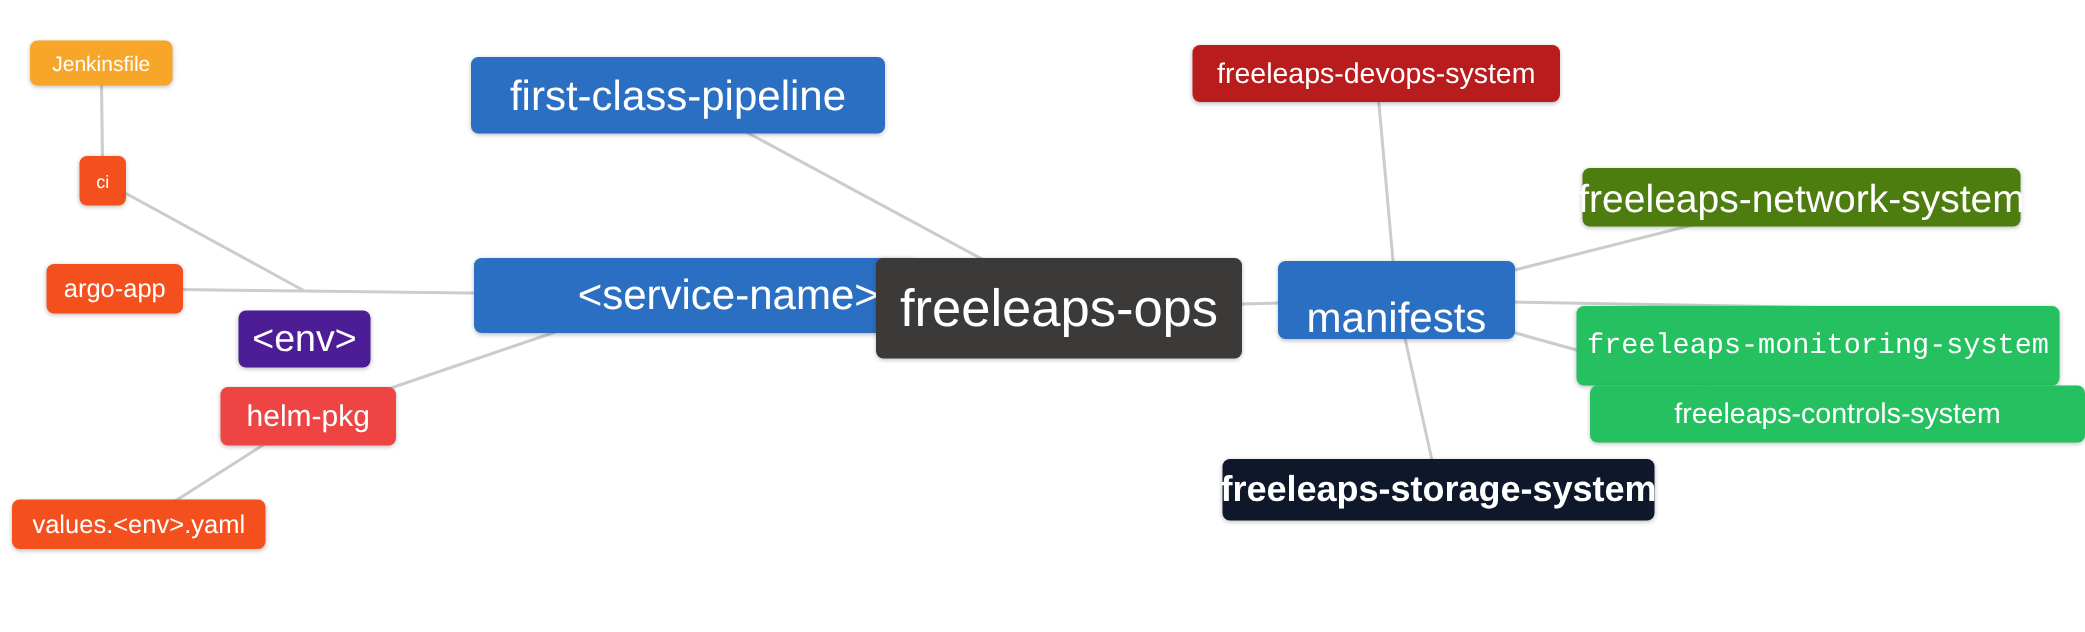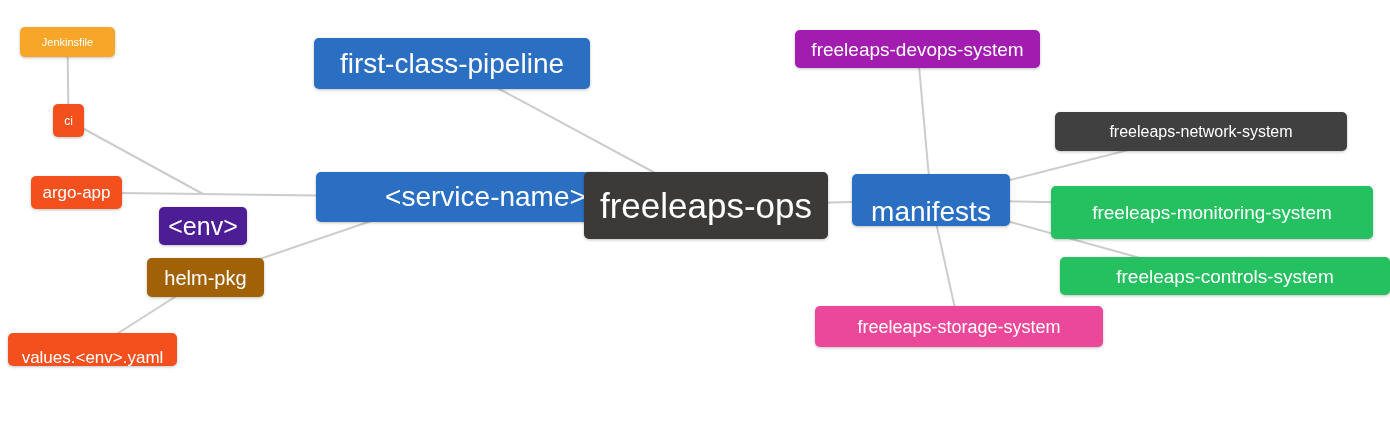--- a/index.html
+++ b/index.html
@@ -45,59 +45,59 @@
       <line x1="441.5" y1="197" x2="715.5" y2="205.5" stroke="#cccccc" stroke-width="2"></line>
       <line x1="452" y1="63.5" x2="715.5" y2="205.5" stroke="#cccccc" stroke-width="2"></line>
       <line x1="715.5" y1="205.5" x2="931" y2="200" stroke="#cccccc" stroke-width="2"></line>
       <line x1="931" y1="200" x2="917.5" y2="49" stroke="#cccccc" stroke-width="2"></line>
       <line x1="931" y1="200" x2="1201" y2="131.5" stroke="#cccccc" stroke-width="2"></line>
       <line x1="931" y1="200" x2="1212" y2="205" stroke="#cccccc" stroke-width="2"></line>
       <line x1="931" y1="200" x2="1205" y2="276" stroke="#cccccc" stroke-width="2"></line>
       <line x1="931" y1="200" x2="959" y2="326.5" stroke="#cccccc" stroke-width="2"></line>
     </svg>
   <div>
-      <div class="node" style="left: 20px; top: 27px; width: 95px; height: 30px; background: rgb(247, 166, 42); font-size: 11px;">
+      <div class="node" style="left: 20px; top: 27px; width: 95px; height: 30px; background: rgb(247, 166, 42); font-size: 14px;">
         <span>Jenkinsfile</span>
       </div>
       <div class="node" style="left: 53px; top: 104px; width: 31px; height: 33px; background: rgb(244, 80, 30); font-size: 12px;">
         <span>ci</span>
       </div>
       <div class="node" style="left: 31px; top: 176px; width: 91px; height: 33px; background: rgb(244, 80, 30); font-size: 17px;">
         <span>argo-app</span>
       </div>
       <div class="node" style="left: 159px; top: 175px; width: 88px; height: 38px; background: #4c1d95; font-size: 25px; margin-top: 32px;">
         <span>&lt;env&gt;</span>
       </div>
-      <div class="node" style="left: 147px; top: 258px; width: 117px; height: 39px; background: #a16207; font-size: 20px;">
+      <div class="node" style="left: 147px; top: 258px; width: 117px; height: 39px; background: #ef4444; font-size: 20px;">
         <span>helm-pkg</span>
       </div>
-      <div class="node" style="left: 8px; top: 333px; width: 169px; height: 33px; background: rgb(244, 80, 30); font-size: 17px; align-items: flex-end;">
+      <div class="node" style="left: 8px; top: 333px; width: 169px; height: 33px; background: rgb(244, 80, 30); font-size: 17px;">
         <span>values.&lt;env&gt;.yaml</span>
       </div>
       <div class="node" style="left: 314px; top: 38px; width: 276px; height: 51px; background: rgb(42, 111, 193); font-size: 28px; text-align: center;">
         <span>first-class-pipeline</span>
       </div>
       <div class="node" style="left: 316px; top: 172px; width: 251px; height: 50px; background: rgb(42, 111, 193); font-size: 28px; padding-left: 44px;">
         <span>&lt;service-name&gt;</span>
       </div>
       <div class="node" style="left: 584px; top: 172px; width: 244px; height: 67px; background: rgb(59, 58, 57); font-size: 35px;">
         <span>freeleaps-ops</span>
       </div>
       <div class="node" style="left: 852px; top: 174px; width: 158px; height: 52px; background: rgb(42, 111, 193); font-size: 28px; align-items: flex-end;">
         <span>manifests</span>
       </div>
-      <div class="node" style="left: 795px; top: 30px; width: 245px; height: 38px; background: #a21caf; font-size: 19px;">
+      <div class="node" style="left: 795px; top: 30px; width: 245px; height: 38px; background: #b91c1c; font-size: 19px;">
         <span>freeleaps-devops-system</span>
       </div>
-      <div class="node" style="left: 1055px; top: 112px; width: 292px; height: 39px; background: #404040; font-size: 16px;">
+      <div class="node" style="left: 1055px; top: 112px; width: 292px; height: 39px; background: #4d7c0f; font-size: 26px;">
         <span>freeleaps-network-system</span>
       </div>
-      <div class="node" style="left: 1051px; top: 186px; width: 322px; height: 53px; background: rgb(37, 192, 95); font-size: 19px;">
+      <div class="node" style="left: 1051px; top: 204px; width: 322px; height: 53px; background: rgb(37, 192, 95); font-size: 19px; font-family: Liberation Mono, monospace;">
         <span>freeleaps-monitoring-system</span>
       </div>
       <div class="node" style="left: 1060px; top: 257px; width: 330px; height: 38px; background: rgb(37, 192, 95); font-size: 19px;">
         <span>freeleaps-controls-system</span>
       </div>
-      <div class="node" style="left: 815px; top: 306px; width: 288px; height: 41px; background: #ec4899; font-size: 18px;">
+      <div class="node" style="left: 815px; top: 306px; width: 288px; height: 41px; background: #0f172a; font-size: 24px; font-weight: bold;">
         <span>freeleaps-storage-system</span>
       </div>
     </div>
 </div>
 
 </body></html>

